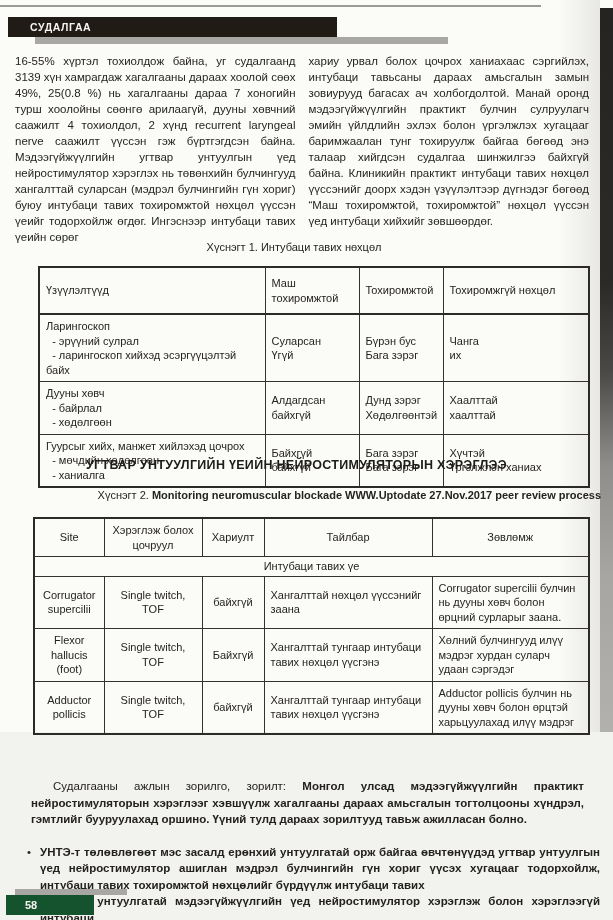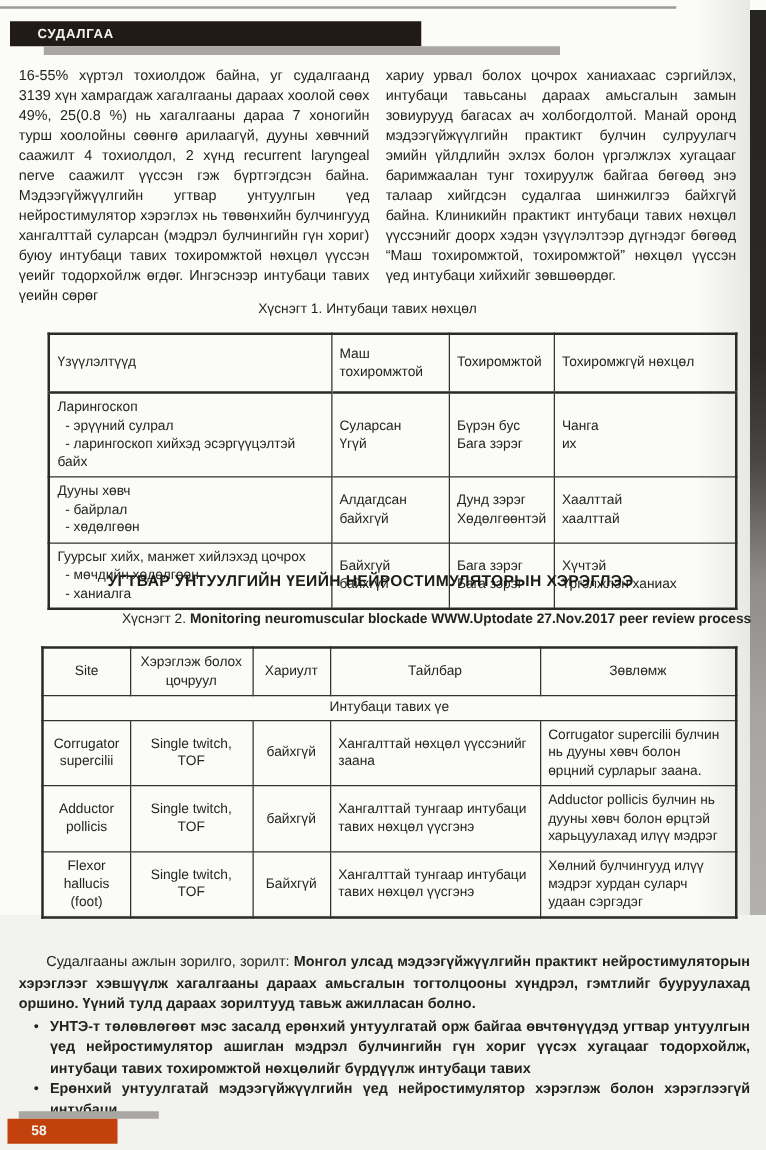--- a/index.html
+++ b/index.html
@@ -69,31 +69,31 @@
   .t2 th{font-weight:normal;text-align:center;padding:4px 3px;}
   .t2 .group td{text-align:center;padding:2px 4px;}
   .t2 td.c{text-align:center;}
   .t2 td{padding:4px 6px;}
 
   
   .objectives{
     position:absolute;top:762px;left:15px;right:13px;
     font-size:11.5px;line-height:16.5px;text-align:justify;color:#242220;
   }
-  .objectives .lead-par{text-indent:22px;margin:0;}
+  .objectives .lead-par{text-indent:22px;margin:16px;}
   .objectives b{font-weight:bold;}
   .objectives ul{margin:2px 0 0 0;padding:0;list-style:none;}
   .objectives li{position:relative;padding-left:25px;font-weight:bold;}
   .objectives li:before{content:"\2022";position:absolute;left:12px;font-weight:normal;}
 
   
   .footer-shadow{position:absolute;top:889px;left:15px;width:112px;height:6px;background:#a9a7a4;}
   .page-number-box{
     position:absolute;top:895px;left:6px;width:88px;height:20px;
-    background:#c2410c;color:#f5f3f0;font-size:11px;font-weight:bold;
+    background:#14532d;color:#f5f3f0;font-size:11px;font-weight:bold;
     line-height:20px;padding-left:19px;box-sizing:border-box;
   }
 </style>
 </head>
 <body>
 
 <div class="page">
 
   <div class="top-edge-line"></div>
   <div class="right-scan-strip"></div>
@@ -189,32 +189,32 @@
         <td colspan="5">Интубаци тавих үе</td>
       </tr>
       <tr>
         <td class="c">Corrugator supercilii</td>
         <td class="c">Single twitch, TOF</td>
         <td class="c">байхгүй</td>
         <td>Хангалттай нөхцөл үүссэнийг заана</td>
         <td>Corrugator supercilii булчин нь дууны хөвч болон өрцний сурларыг заана.</td>
       </tr>
       <tr>
+        <td class="c">Flexor hallucis (foot)</td>
+        <td class="c">Single twitch, TOF</td>
+        <td class="c">Байхгүй</td>
+        <td>Хангалттай тунгаар интубаци тавих нөхцөл үүсгэнэ</td>
+        <td>Хөлний булчингууд илүү мэдрэг хурдан суларч удаан сэргэдэг</td>
+      </tr>
+      <tr>
         <td class="c">Adductor pollicis</td>
         <td class="c">Single twitch, TOF</td>
         <td class="c">байхгүй</td>
         <td>Хангалттай тунгаар интубаци тавих нөхцөл үүсгэнэ</td>
         <td>Adductor pollicis булчин нь дууны хөвч болон өрцтэй харьцуулахад илүү мэдрэг</td>
-      </tr>
-      <tr>
-        <td class="c">Flexor hallucis (foot)</td>
-        <td class="c">Single twitch, TOF</td>
-        <td class="c">Байхгүй</td>
-        <td>Хангалттай тунгаар интубаци тавих нөхцөл үүсгэнэ</td>
-        <td>Хөлний булчингууд илүү мэдрэг хурдан суларч удаан сэргэдэг</td>
       </tr>
     </tbody>
   </table>
 
   <div class="objectives">
     <p class="lead-par"><span>Судалгааны ажлын зорилго, зорилт: </span><b>Монгол улсад мэдээгүйжүүлгийн практикт нейростимуляторын хэрэглээг хэвшүүлж хагалгааны дараах амьсгалын тогтолцооны хүндрэл, гэмтлийг бууруулахад оршино. Үүний тулд дараах зорилтууд тавьж ажилласан болно.</b></p>
     <ul>
       <li>УНТЭ-т төлөвлөгөөт мэс засалд ерөнхий унтуулгатай орж байгаа өвчтөнүүдэд угтвар унтуулгын үед нейростимулятор ашиглан мэдрэл булчингийн гүн хориг үүсэх хугацааг тодорхойлж, интубаци тавих тохиромжтой нөхцөлийг бүрдүүлж интубаци тавих</li>
       <li>Ерөнхий унтуулгатай мэдээгүйжүүлгийн үед нейростимулятор хэрэглэж болон хэрэглээгүй интубаци</li>
     </ul>

